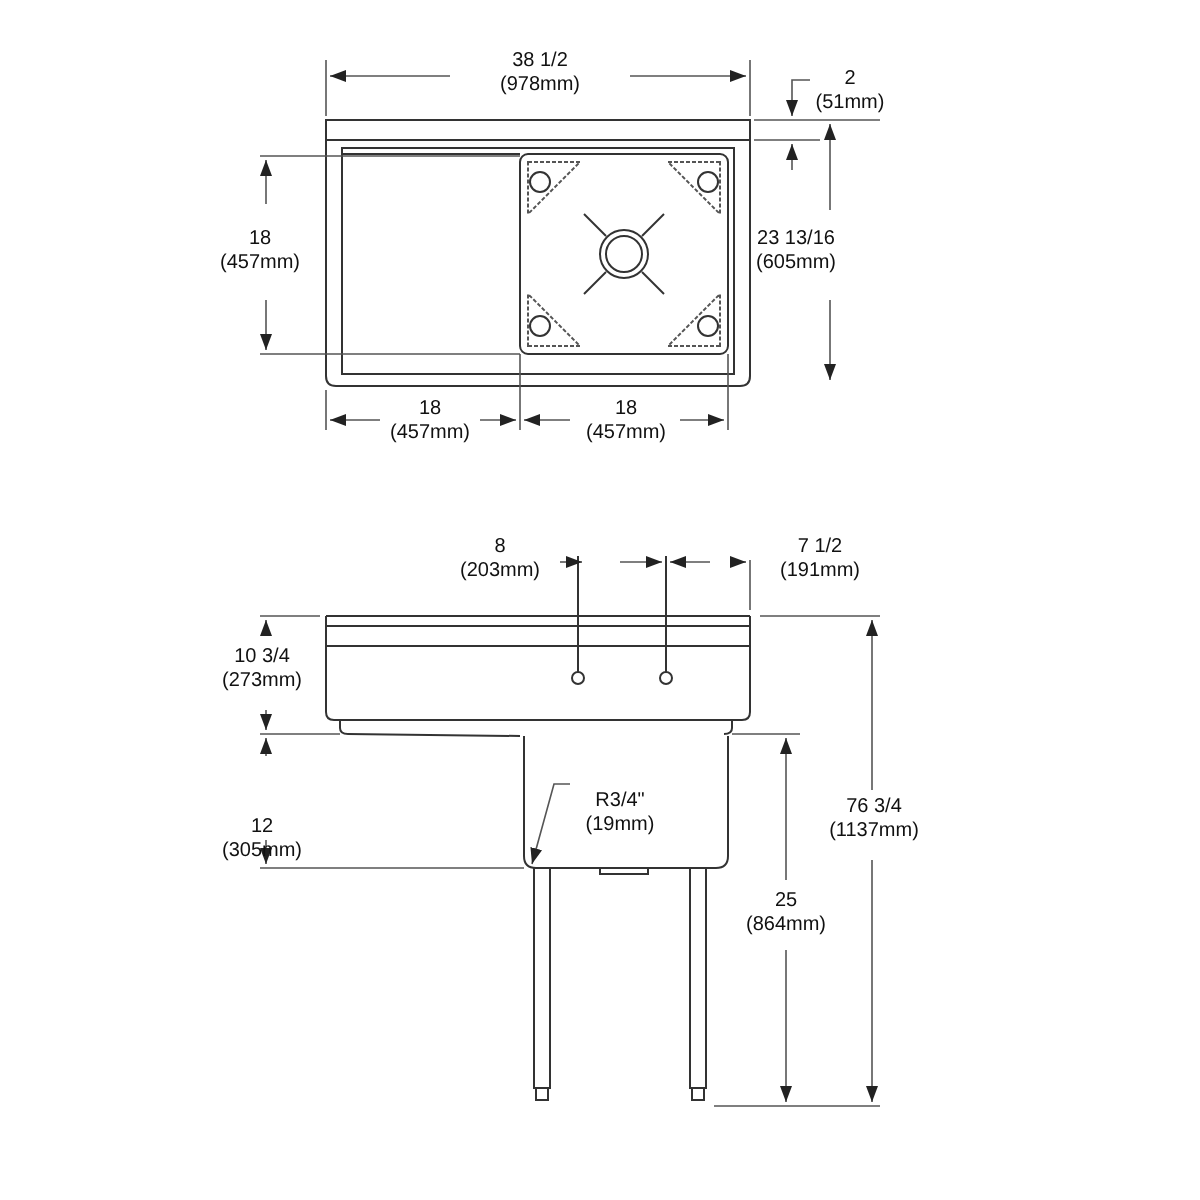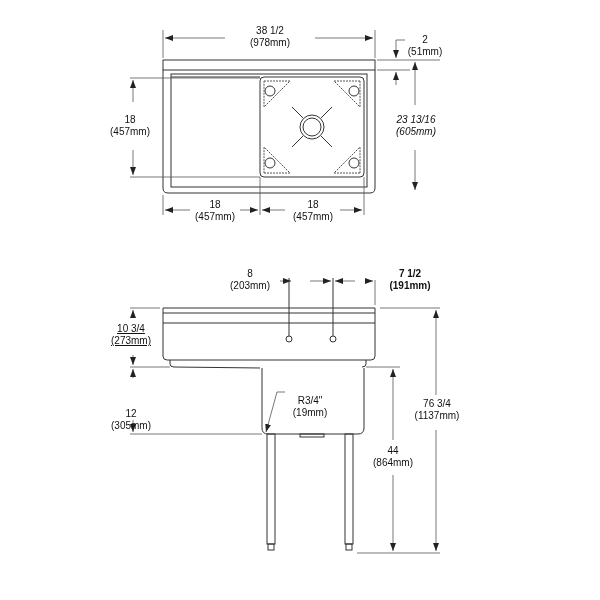--- a/index.html
+++ b/index.html
@@ -123,53 +123,53 @@
   <span>(978mm)</span>
 </div>
 <div class="lbl" style="left:400px;top:34px;width:50px;">
   <span>2</span>
   <span>(51mm)</span>
 </div>
 <div class="lbl" style="left:100px;top:114px;width:60px;">
   <span>18</span>
   <span>(457mm)</span>
 </div>
-<div class="lbl" style="left:381px;top:114px;width:70px;font-style:italic;">
+<div class="lbl" style="left:363px;top:114px;width:70px;">
   <span>23 13/16</span>
   <span>(605mm)</span>
 </div>
 <div class="lbl" style="left:185px;top:199px;width:60px;">
   <span>18</span>
   <span>(457mm)</span>
 </div>
 <div class="lbl" style="left:283px;top:199px;width:60px;">
   <span>18</span>
   <span>(457mm)</span>
 </div>
 
 <div class="lbl" style="left:220px;top:268px;width:60px;">
   <span>8</span>
   <span>(203mm)</span>
 </div>
-<div class="lbl" style="left:380px;top:268px;width:60px;font-weight:bold;">
+<div class="lbl" style="left:380px;top:268px;width:60px;">
   <span>7 1/2</span>
   <span>(191mm)</span>
 </div>
-<div class="lbl" style="left:100px;top:323px;width:62px;text-decoration:underline;">
+<div class="lbl" style="left:100px;top:323px;width:62px;">
   <span>10 3/4</span>
   <span>(273mm)</span>
 </div>
 <div class="lbl" style="left:100px;top:408px;width:62px;">
   <span>12</span>
   <span>(305mm)</span>
 </div>
 <div class="lbl" style="left:285px;top:395px;width:50px;">
   <span>R3/4"</span>
   <span>(19mm)</span>
 </div>
 <div class="lbl" style="left:365px;top:445px;width:56px;">
-  <span>44</span>
+  <span>25</span>
   <span>(864mm)</span>
 </div>
 <div class="lbl" style="left:405px;top:398px;width:64px;">
   <span>76 3/4</span>
   <span>(1137mm)</span>
 </div>
 
 </body></html>

